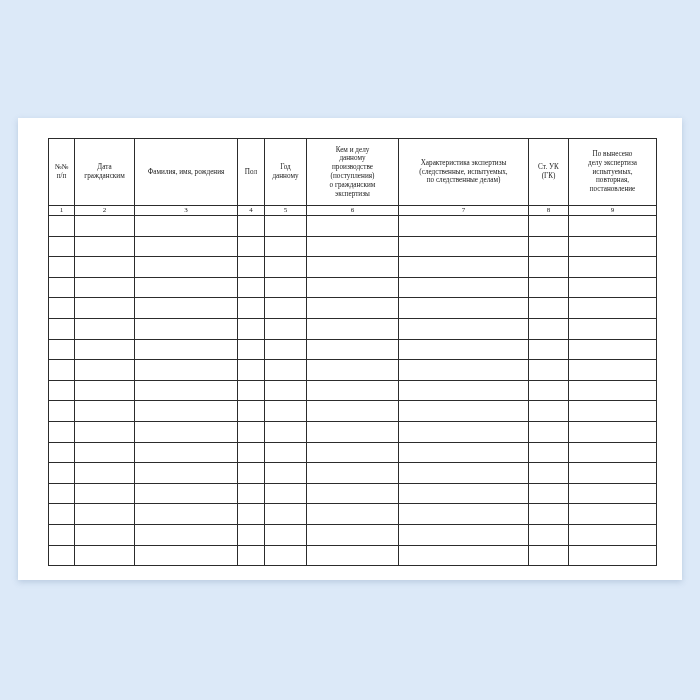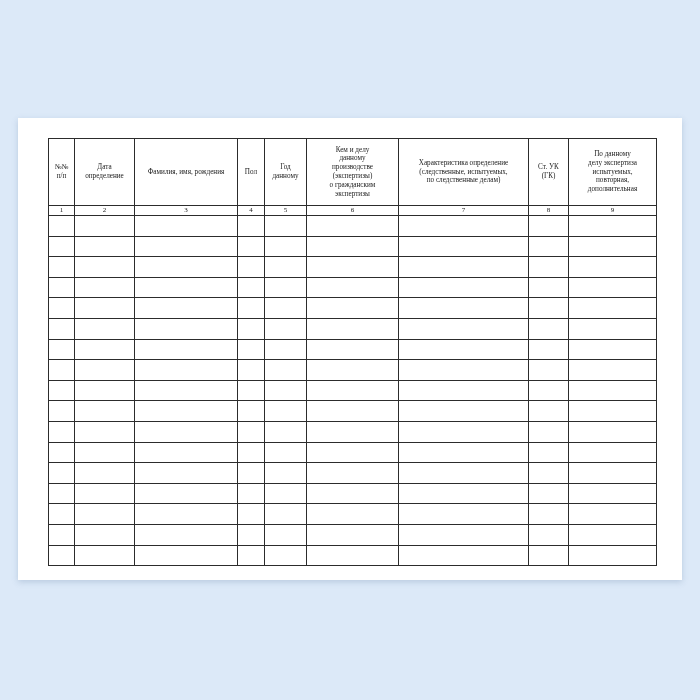--- a/index.html
+++ b/index.html
@@ -93,55 +93,55 @@
             <col class="c9">
         </colgroup>
         <thead>
           <tr>
             <th class="hdr">
               <span class="hdr-line">№№</span>
               <span class="hdr-line">п/п</span>
             </th>
             <th class="hdr">
               <span class="hdr-line">Дата</span>
-              <span class="hdr-line">определение</span>
+              <span class="hdr-line">гражданским</span>
             </th>
             <th class="hdr">
               <span class="hdr-line">Фамилия, имя, рождения</span>
             </th>
             <th class="hdr">
               <span class="hdr-line">Пол</span>
             </th>
             <th class="hdr">
               <span class="hdr-line">Год</span>
               <span class="hdr-line">данному</span>
             </th>
             <th class="hdr">
               <span class="hdr-line">Кем и делу</span>
               <span class="hdr-line">данному</span>
               <span class="hdr-line">производстве</span>
-              <span class="hdr-line">(экспертизы)</span>
+              <span class="hdr-line">(поступления)</span>
               <span class="hdr-line">о гражданским</span>
               <span class="hdr-line">экспертизы</span>
             </th>
             <th class="hdr">
-              <span class="hdr-line">Характеристика определение</span>
+              <span class="hdr-line">Характеристика экспертизы</span>
               <span class="hdr-line">(следственные, испытуемых,</span>
               <span class="hdr-line">по следственные делам)</span>
             </th>
             <th class="hdr">
               <span class="hdr-line">Ст. УК</span>
               <span class="hdr-line">(ГК)</span>
             </th>
             <th class="hdr">
-              <span class="hdr-line">По данному</span>
+              <span class="hdr-line">По вынесено</span>
               <span class="hdr-line">делу экспертиза</span>
               <span class="hdr-line">испытуемых,</span>
               <span class="hdr-line">повторная,</span>
-              <span class="hdr-line">дополнительная</span>
+              <span class="hdr-line">постановление</span>
             </th>
           </tr>
           <tr>
             <td class="numrow">1</td>
             <td class="numrow">2</td>
             <td class="numrow">3</td>
             <td class="numrow">4</td>
             <td class="numrow">5</td>
             <td class="numrow">6</td>
             <td class="numrow">7</td>

